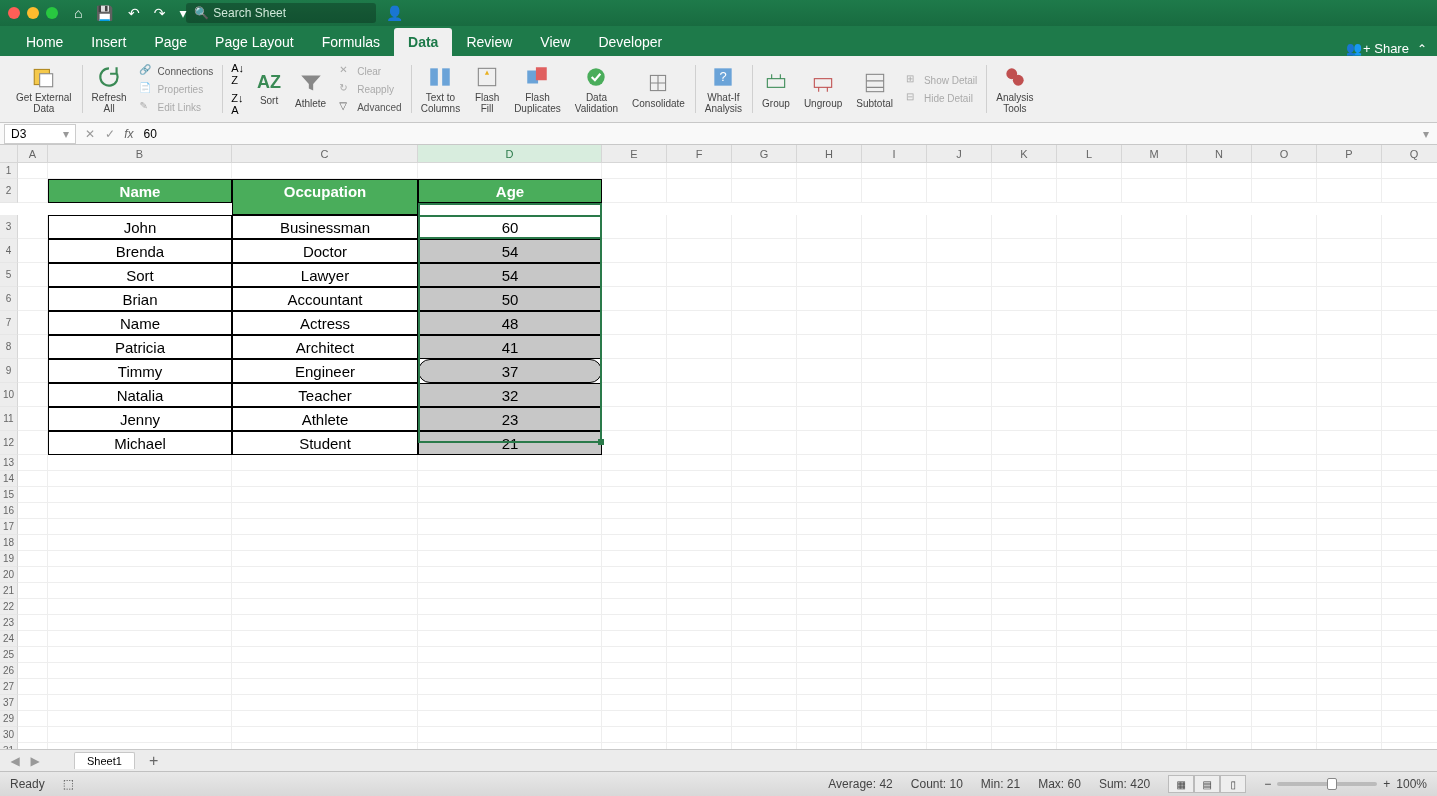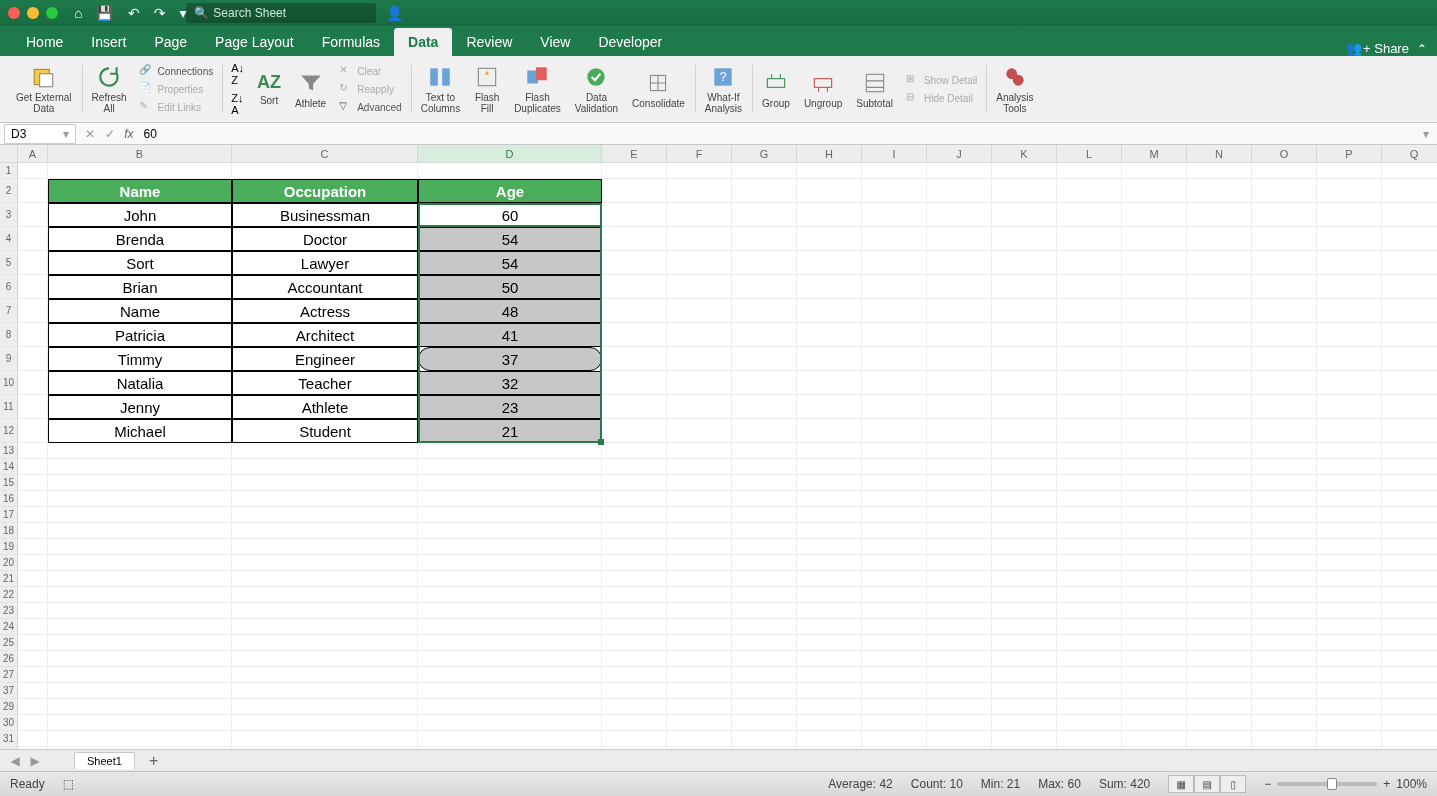--- a/index.html
+++ b/index.html
@@ -335,21 +335,21 @@
         <div class="cell" style="height:16px;"></div>
         <div class="cell" style="height:16px;"></div>
         <div class="cell" style="height:16px;"></div>
         <div class="cell" style="height:16px;"></div>
         <div class="cell" style="height:16px;"></div>
         <div class="cell" style="height:16px;"></div>
         <div class="cell" style="height:16px;"></div>
         <div class="rowhead" style="height:24px;line-height:24px;">2</div>
         <div class="cell" style="height:24px;"></div>
         <div class="datacell hdr" style="height:24px;line-height:24px;">Name</div>
-        <div class="datacell hdr" style="height:24px;line-height:24px;">Occupation</div>
+        <div class="datacell hdr" style="height:36px;line-height:24px;">Occupation</div>
         <div class="datacell hdr" style="height:24px;line-height:24px;">Age</div>
         <div class="cell" style="height:24px;"></div>
         <div class="cell" style="height:24px;"></div>
         <div class="cell" style="height:24px;"></div>
         <div class="cell" style="height:24px;"></div>
         <div class="cell" style="height:24px;"></div>
         <div class="cell" style="height:24px;"></div>
         <div class="cell" style="height:24px;"></div>
         <div class="cell" style="height:24px;"></div>
         <div class="cell" style="height:24px;"></div>

